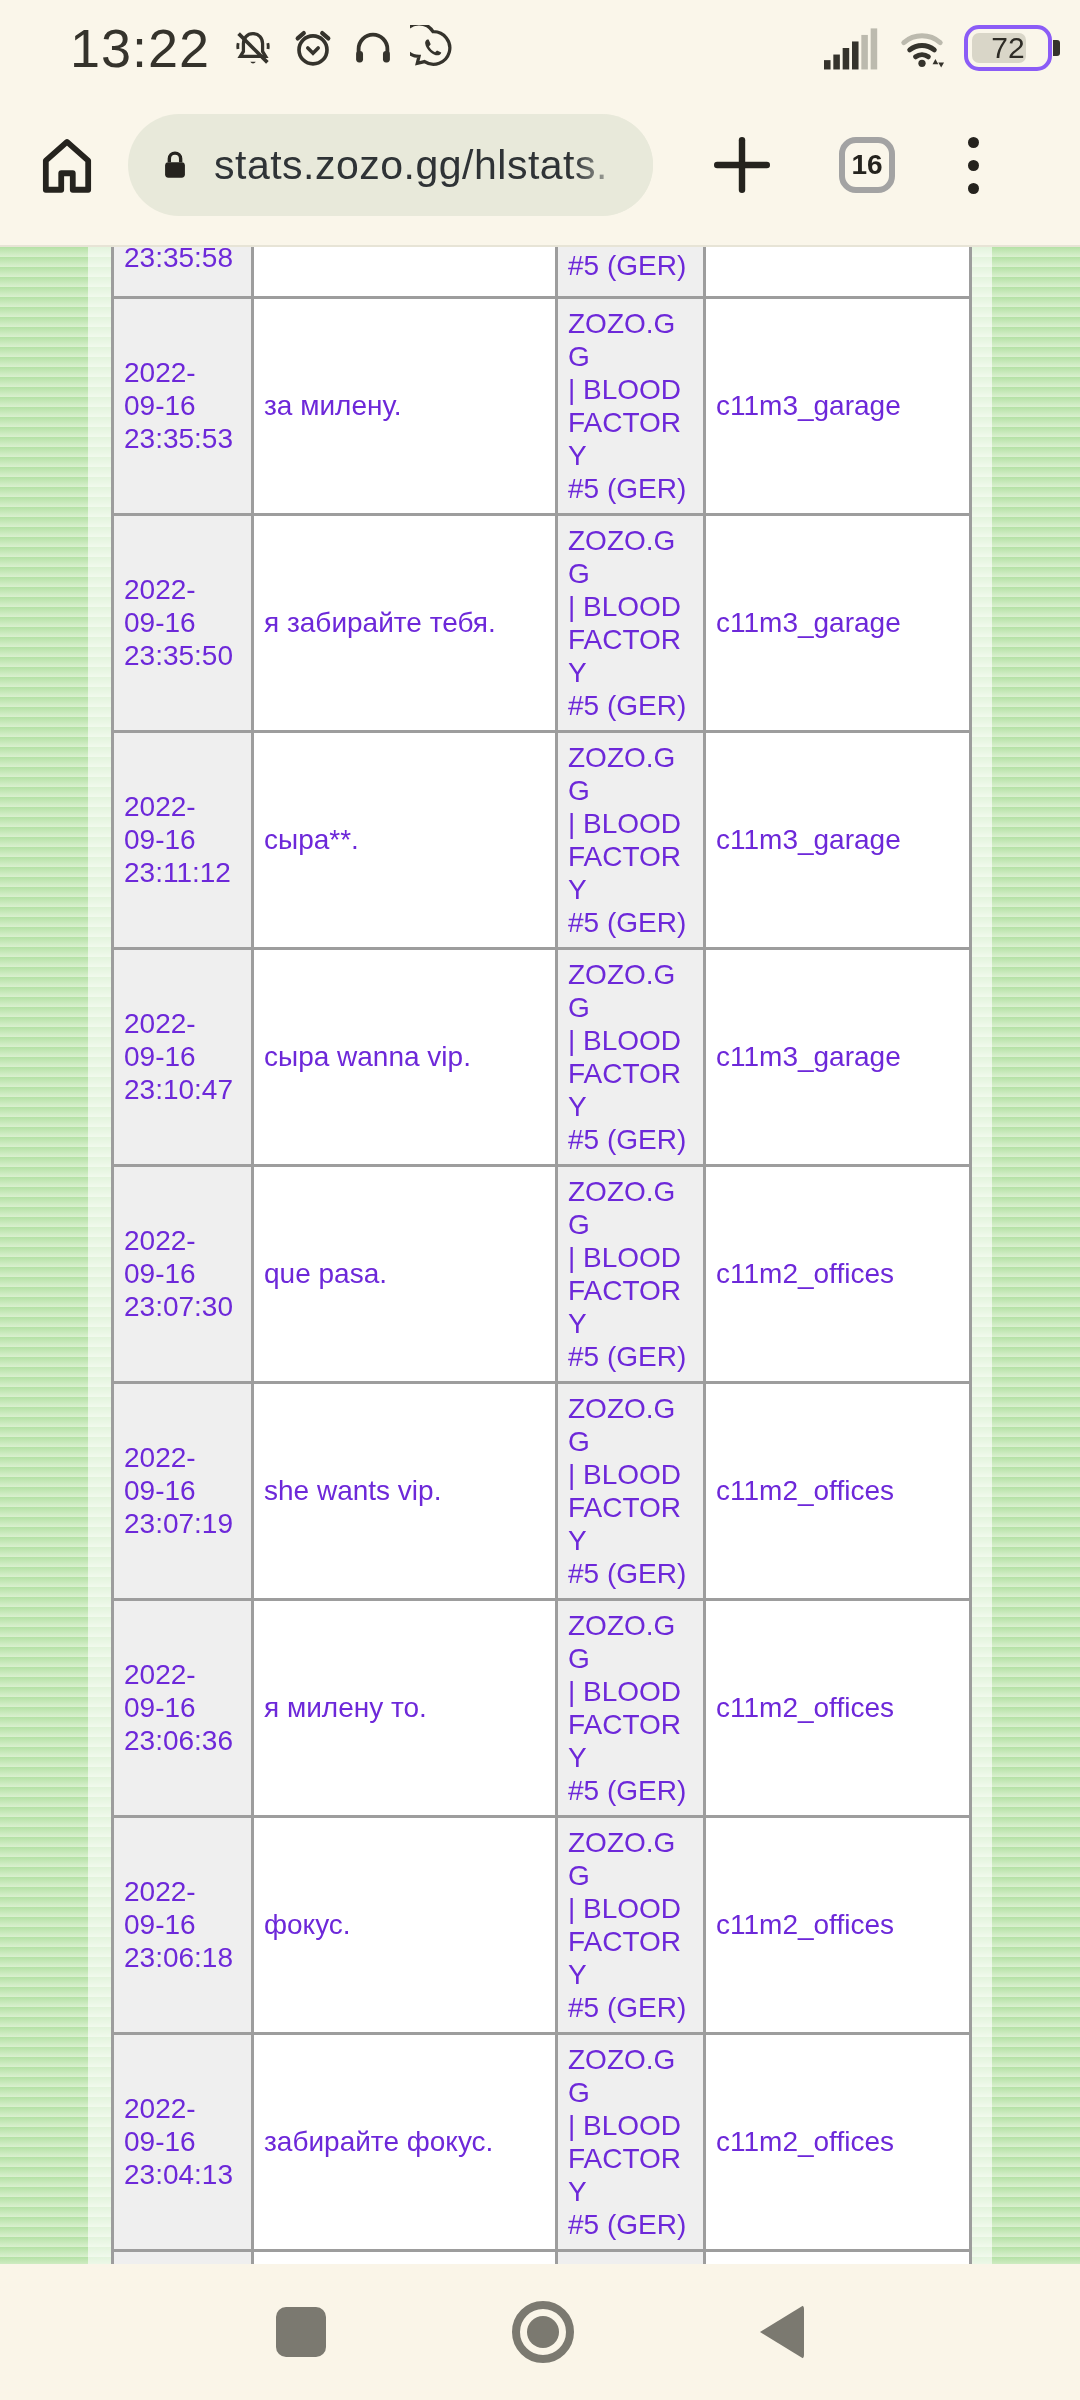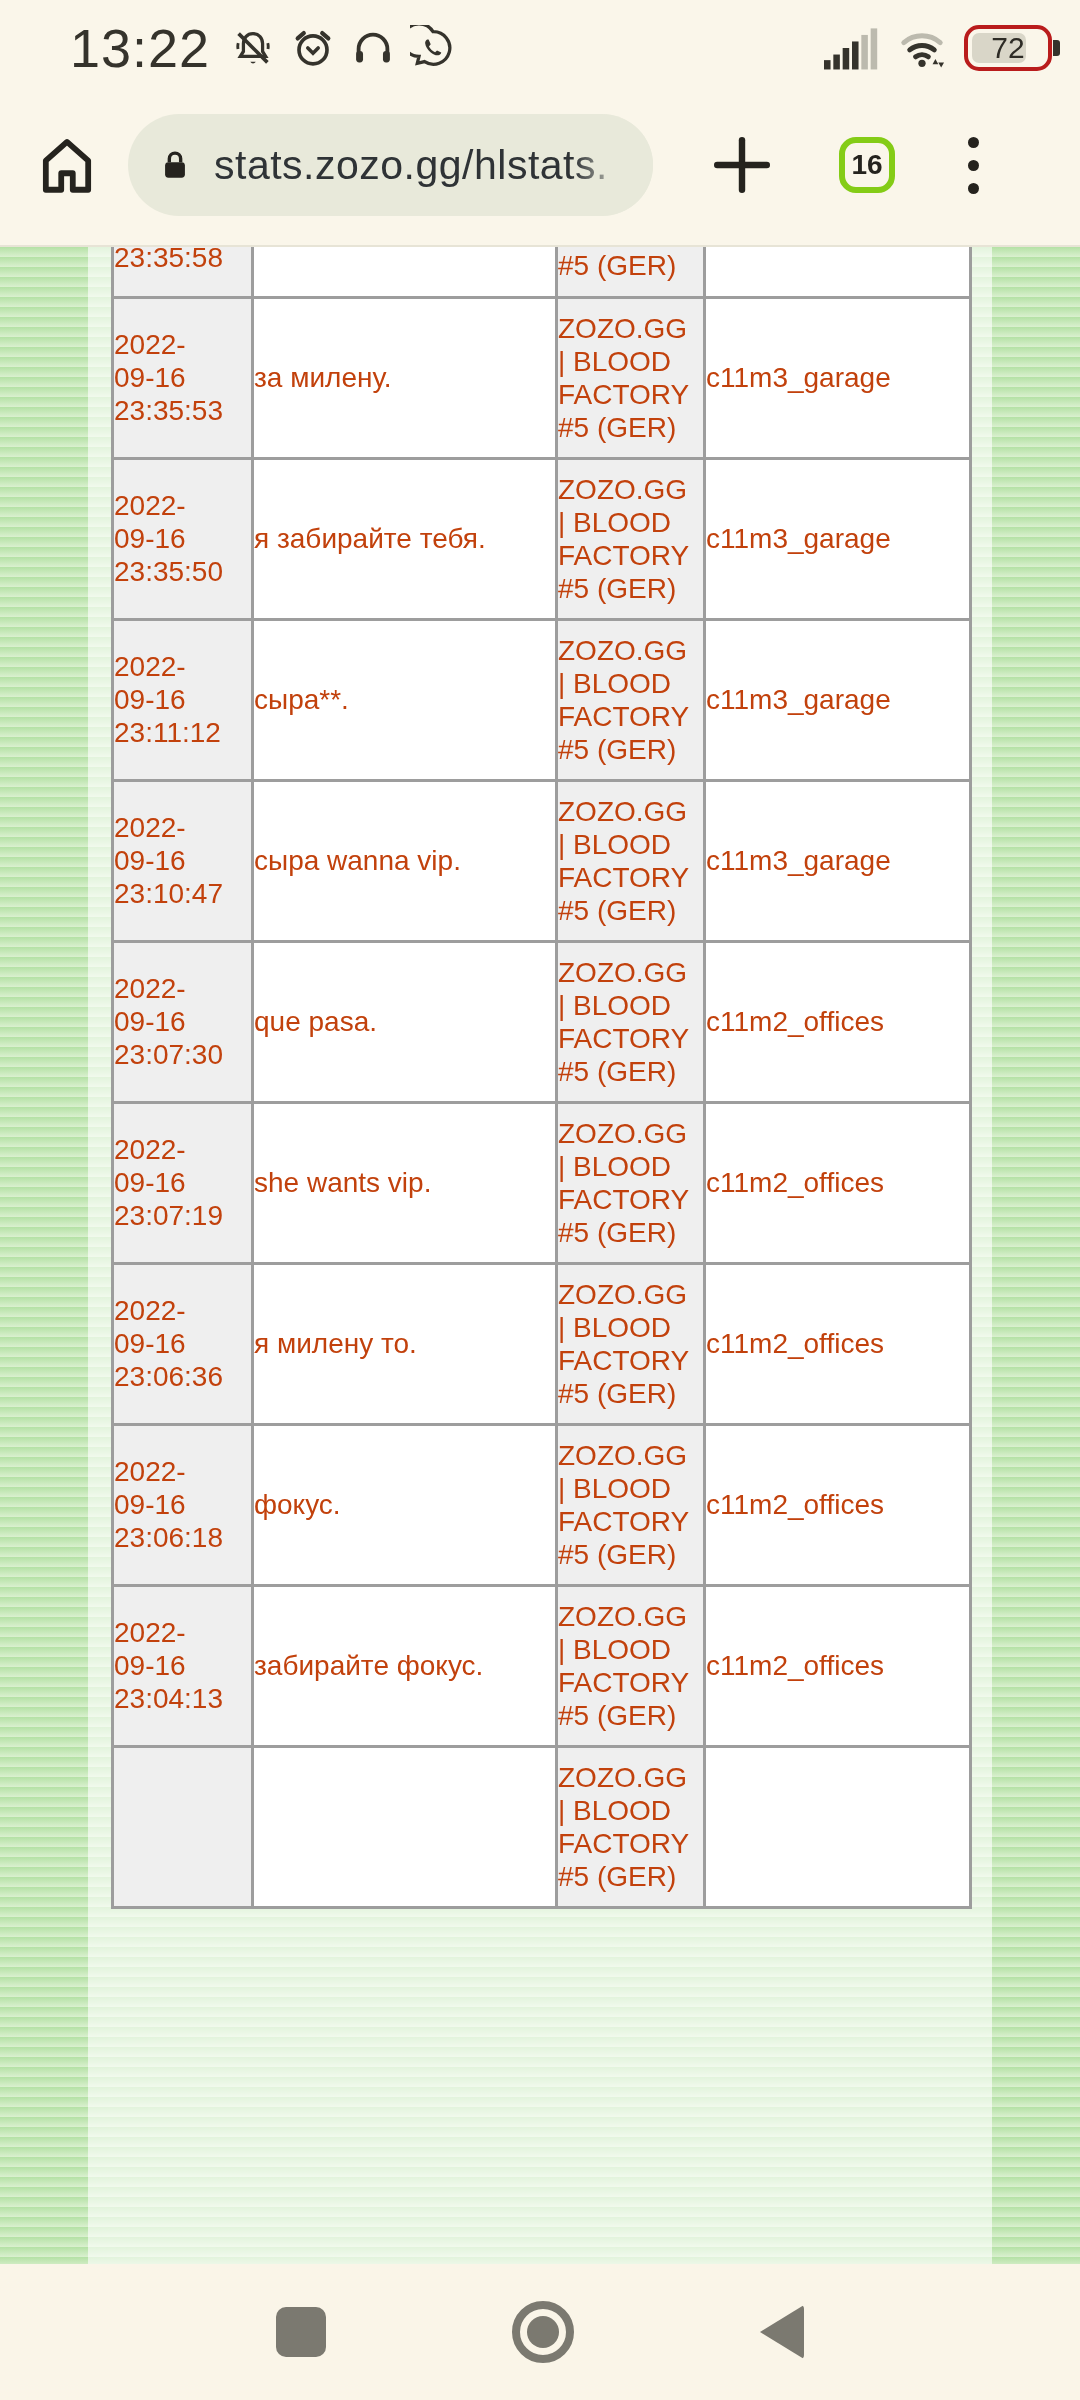--- a/index.html
+++ b/index.html
@@ -13,21 +13,21 @@
   .status-bar{
     height:95px;background:#faf6ea;
     display:flex;align-items:center;justify-content:space-between;
     padding:0 28px 0 70px;box-sizing:border-box;
   }
   .sb-left{display:flex;align-items:center;gap:14px;}
   .sb-time{font-size:54px;font-weight:500;color:#35332c;letter-spacing:1px;margin-right:6px;}
   .sb-icon{width:46px;height:46px;display:block;}
   .sb-right{display:flex;align-items:center;gap:16px;}
   
-  .battery{position:relative;width:88px;height:46px;border:4px solid #b91c1c;border-radius:15px;box-sizing:border-box;background:#faf6ea;}
+  .battery{position:relative;width:88px;height:46px;border:4px solid #8b5cf6;border-radius:15px;box-sizing:border-box;background:#faf6ea;}
   .battery::after{content:"";position:absolute;right:-12px;top:11px;width:7px;height:16px;background:#35332c;border-radius:0 3px 3px 0;}
   .battery-fill{position:absolute;left:4px;top:4px;bottom:4px;width:54px;background:#d9d6c8;border-radius:7px;}
   .battery-num{position:absolute;inset:0;display:flex;align-items:center;justify-content:center;font-size:30px;color:#2e2c26;font-weight:500;}
   
   .toolbar{
     height:152px;background:#faf6ea;
     display:flex;align-items:center;box-sizing:border-box;
     padding:0 30px 10px 30px;border-bottom:2px solid #e7e4d6;
   }
   .home-btn{width:66px;height:66px;margin-left:4px;flex:0 0 auto;}
@@ -36,40 +36,40 @@
     background:#e8e9da;display:flex;align-items:center;
     padding:0 30px;box-sizing:border-box;position:relative;overflow:hidden;flex:0 0 auto;
   }
   .lock{width:34px;height:44px;flex:0 0 auto;margin-right:22px;}
   .url-text{font-size:41px;color:#2f3336;white-space:nowrap;overflow:hidden;letter-spacing:0.5px;}
   .url-fade{position:absolute;top:0;right:0;width:80px;height:100%;
     background:linear-gradient(to right, rgba(232,233,218,0), #e8e9da 70%);}
   .tb-btn{flex:0 0 auto;display:flex;align-items:center;justify-content:center;}
   .plus-btn{width:70px;height:70px;margin-left:54px;}
   .tab-btn{margin-left:62px;}
-  .tab-box{width:56px;height:56px;border:6px solid #84cc16;border-radius:17px;
+  .tab-box{width:56px;height:56px;border:6px solid #a3a3a3;border-radius:17px;
     display:flex;align-items:center;justify-content:center;box-sizing:border-box;}
   .tab-count{font-size:28px;font-weight:700;color:#25231e;}
   .menu-btn{margin-left:58px;width:40px;height:70px;flex-direction:column;gap:12px;}
   .menu-dot{width:11px;height:11px;border-radius:50%;background:#25231e;}
   
   .content{
     height:2017px;overflow:hidden;position:relative;
     background:repeating-linear-gradient(to bottom,#b4e1a5 0px,#daf0cf 10px);
   }
   .content-panel{
     margin:0 88px;height:100%;
     background:rgba(255,255,255,0.62);
     padding:0 23px;box-sizing:border-box;
   }
   table.chat{border-collapse:collapse;table-layout:fixed;width:858px;}
   .chat td{
     border:3px solid #9d9d9d;
-    font-size:28px;line-height:33px;color:#c2410c;
-    padding:8px 0;vertical-align:middle;text-align:left;
+    font-size:28px;line-height:33px;color:#6d28d9;
+    padding:8px 10px;vertical-align:middle;text-align:left;
     white-space:pre-line;overflow:hidden;box-sizing:border-box;
     word-wrap:break-word;
   }
   .chat td.c-datetime,.chat td.c-server{background:#efefef;}
   .chat td.c-message,.chat td.c-map{background:#ffffff;}
   .chat tr.full{height:161px;}
   .chat tr.partial-top td{height:50px;border-top:none;vertical-align:top;padding-top:0;padding-bottom:0;}
   .chat tr.partial-top .cellwrap{margin-top:-6px;}
   .chat tr.partial-top td.c-server .cellwrap{margin-top:2px;}
   

